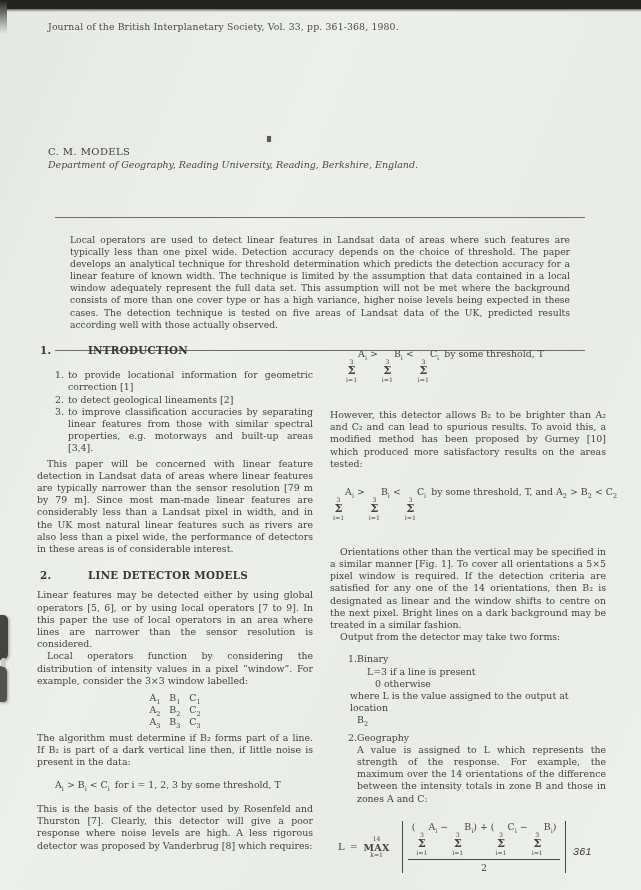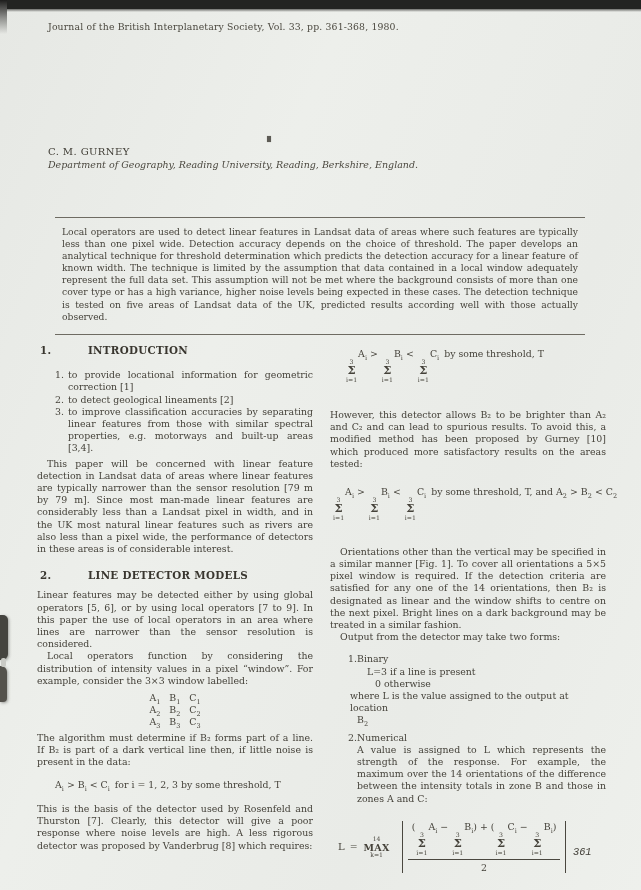--- a/index.html
+++ b/index.html
@@ -19,21 +19,21 @@
   .blob-gap{position:absolute;left:1px;top:658px;width:5px;height:9px;background:#c9cac5;border-radius:2px;}
   .speck{position:absolute;left:267px;top:136px;width:4px;height:6px;background:#5d5b55;box-shadow:0 0 1px #8a887f;}
 
   .page{position:absolute;inset:0;}
   .journal-line{position:absolute;left:48px;top:21px;margin:0;font-size:9.3px;letter-spacing:.15px;color:#4b483f;}
   .title{position:absolute;left:48px;top:88px;margin:0;font-size:13.6px;font-weight:700;letter-spacing:.35px;color:#33302a;}
   .author{position:absolute;left:48px;top:146px;margin:0;font-size:10px;letter-spacing:.4px;color:#3e3b33;}
   .affiliation{position:absolute;left:48px;top:159px;margin:0;font-style:italic;font-size:9.5px;color:#4b483f;}
 
   .abstract{position:absolute;left:55px;top:217px;width:530px;border-top:1px solid #6e6b62;border-bottom:1px solid #6e6b62;padding:4px 3px 7px 3px;box-sizing:border-box;}
-  .abstract-text{margin:4px;font-size:9.2px;line-height:12.1px;text-align:justify;color:#46433b;}
+  .abstract-text{margin:12px;font-size:9.2px;line-height:12.1px;text-align:justify;color:#46433b;}
 
   .columns{position:absolute;left:37px;top:338px;width:570px;display:flex;gap:17px;}
   .col{width:276px;font-size:9.4px;line-height:12.2px;}
   .body-p{margin:0;text-align:justify;}
   .indent{text-indent:10px;}
 
   .sec-heading{display:flex;margin:0;font-size:10.3px;font-weight:700;letter-spacing:.3px;color:#39362f;}
   .sec-num{flex:0 0 51px;padding-left:3px;box-sizing:border-box;}
   .mt-h1{margin-top:6px;}
   .mt-lead{margin-top:7px;}
@@ -93,21 +93,21 @@
 <div class="scan-top-fade"></div>
 <div class="scan-corner"></div>
 <div class="edge-blob blob-a"></div>
 <div class="edge-blob blob-b"></div>
 <div class="blob-gap"></div>
 <div class="speck"></div>
 
 <main class="page">
 
   <p class="journal-line">Journal of the British Interplanetary Society, Vol. 33, pp. 361-368, 1980.</p>
-  <p class="author">C. M. GURNEY</p>
+  <p class="author">C. M. MODELS</p>
   <p class="affiliation">Department of Geography, Reading University, Reading, Berkshire, England.</p>
 
   <section class="abstract">
     <p class="abstract-text">Local operators are used to detect linear features in Landsat data of areas where such features are typically less than one pixel wide. Detection accuracy depends on the choice of threshold. The paper develops an analytical technique for threshold determination which predicts the detection accuracy for a linear feature of known width. The technique is limited by the assumption that data contained in a local window adequately represent the full data set. This assumption will not be met where the background consists of more than one cover type or has a high variance, higher noise levels being expected in these cases. The detection technique is tested on five areas of Landsat data of the UK, predicted results according well with those actually observed.</p>
   </section>
 
   <div class="columns">
 
     <div class="col">
       <h2 class="sec-heading mt-h1">
@@ -213,21 +213,21 @@
         </div>
         <div class="b-l1">L=3 if a line is present</div>
         <div class="b-l2">0 otherwise</div>
         <div class="b-l3">where L is the value assigned to the output at location</div>
         <div class="b-l4"><span>B</span><sub>2</sub></div>
       </div>
 
       <div class="out-item out-item2">
         <div class="out-head">
           <span class="out-num">2.</span>
-          <span>Numerical</span>
+          <span>Geography</span>
         </div>
         <p class="out-text">A value is assigned to L which represents the strength of the response. For example, the maximum over the 14 orientations of the difference between the intensity totals in zone B and those in zones A and C:</p>
       </div>
 
       <div class="bigformula">
         <span class="bf-lhs">L</span>
         <span class="bf-eq">=</span>
         <span class="max-stack">
           <span class="max-top">14</span>
           <span class="max-label">MAX</span>

